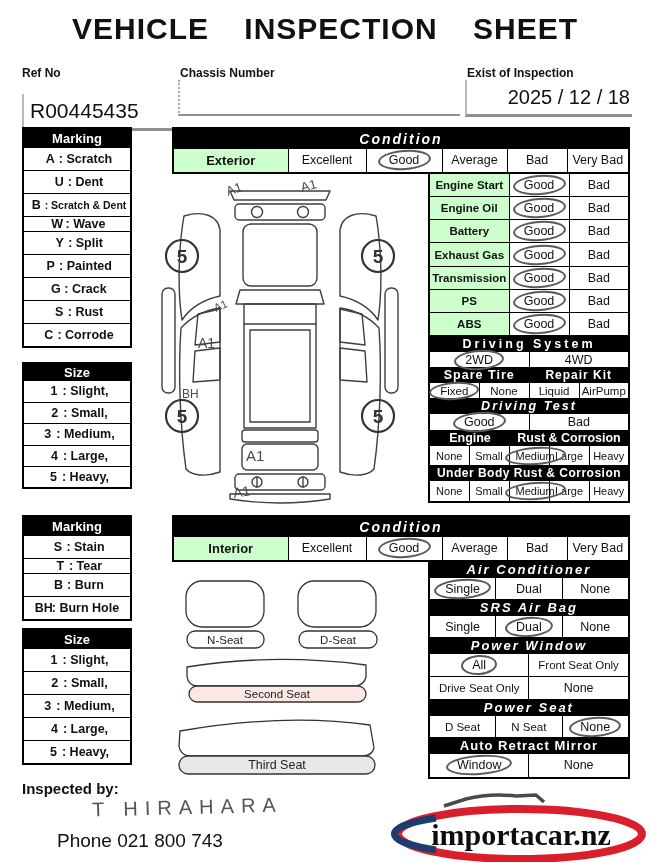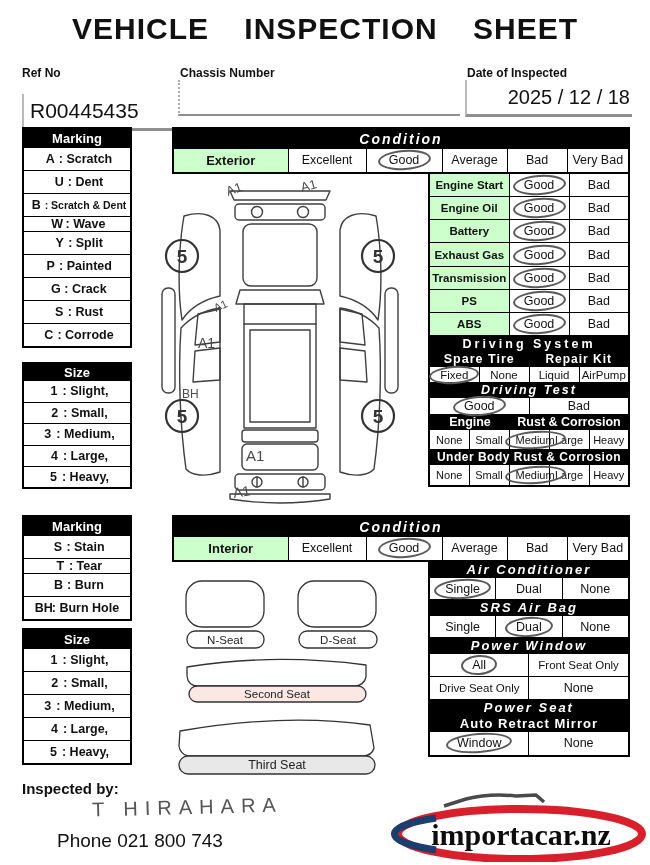--- a/index.html
+++ b/index.html
@@ -38,21 +38,21 @@
 <body>
 
 <div class="title">VEHICLE INSPECTION SHEET</div>
 
 <div class="flabel" style="left:22px;top:66px">Ref No</div>
 <div class="fbox ref" style="left:22px;top:94px;width:148px;height:34px">R00445435</div>
 
 <div class="flabel" style="left:180px;top:66px">Chassis Number</div>
 <div class="fbox chassis" style="left:178px;top:80px;width:280px;height:34px"></div>
 
-<div class="flabel" style="left:467px;top:66px">Date of Inspected</div>
+<div class="flabel" style="left:467px;top:66px">Exist of Inspection</div>
 <div class="fbox date" style="left:465px;top:80px;width:163px;height:34px">2025 / 12 / 18</div>
 
 <table class="t lbl" style="left:22px;top:127px;width:110px">
   <tbody>
       <tr>
         <th style="height:18px">Marking</th>
       </tr>
   <tr style="height:23px">
         <td><span class="code">A</span><span>: Scratch</span></td>
       </tr>
@@ -250,20 +250,24 @@
     <col style="width:10px">
       <col style="width:10px">
       <col style="width:10px">
       <col style="width:10px">
       <col style="width:10px">
   </colgroup>
   <tbody>
       <tr>
         <th colspan="20" class="ls3" style="height:13px;font-size:12.5px">Driving System</th>
       </tr>
+  <tr style="height:16px">
+    <td colspan="10"><span class="circ">2WD</span></td>
+    <td colspan="10">4WD</td>
+  </tr>
   <tr>
     <th colspan="10" class="ls1" style="height:13px;font-size:12.5px">Spare Tire</th>
     <th colspan="10" class="ls1" style="font-size:12px">Repair Kit</th>
   </tr>
   <tr style="height:16px">
     <td colspan="5" style="font-size:11.5px"><span class="circ">Fixed</span></td>
     <td colspan="5" style="font-size:11.5px">None</td>
     <td colspan="5" style="font-size:11.5px">Liquid</td>
     <td colspan="5" style="font-size:11.5px">AirPump</td>
   </tr>
@@ -421,20 +425,25 @@
     <td colspan="3"><span class="circ">All</span></td>
     <td colspan="3" style="font-size:11.5px">Front Seat Only</td>
   </tr>
   <tr style="height:23px">
     <td colspan="3" style="font-size:11.5px">Drive Seat Only</td>
     <td colspan="3">None</td>
   </tr>
   <tr>
         <th colspan="6" class="ls2" style="height:13px">Power Seat</th>
       </tr>
+  <tr style="height:22px">
+    <td colspan="2" style="font-size:11.5px">D Seat</td>
+    <td colspan="2" style="font-size:11.5px">N Seat</td>
+    <td colspan="2"><span class="circ">None</span></td>
+  </tr>
   <tr>
         <th colspan="6" class="ls1" style="height:13px">Auto Retract Mirror</th>
       </tr>
   <tr style="height:24px">
     <td colspan="3"><span class="circ">Window</span></td>
     <td colspan="3">None</td>
   </tr>
 </tbody>
   </table>
 

